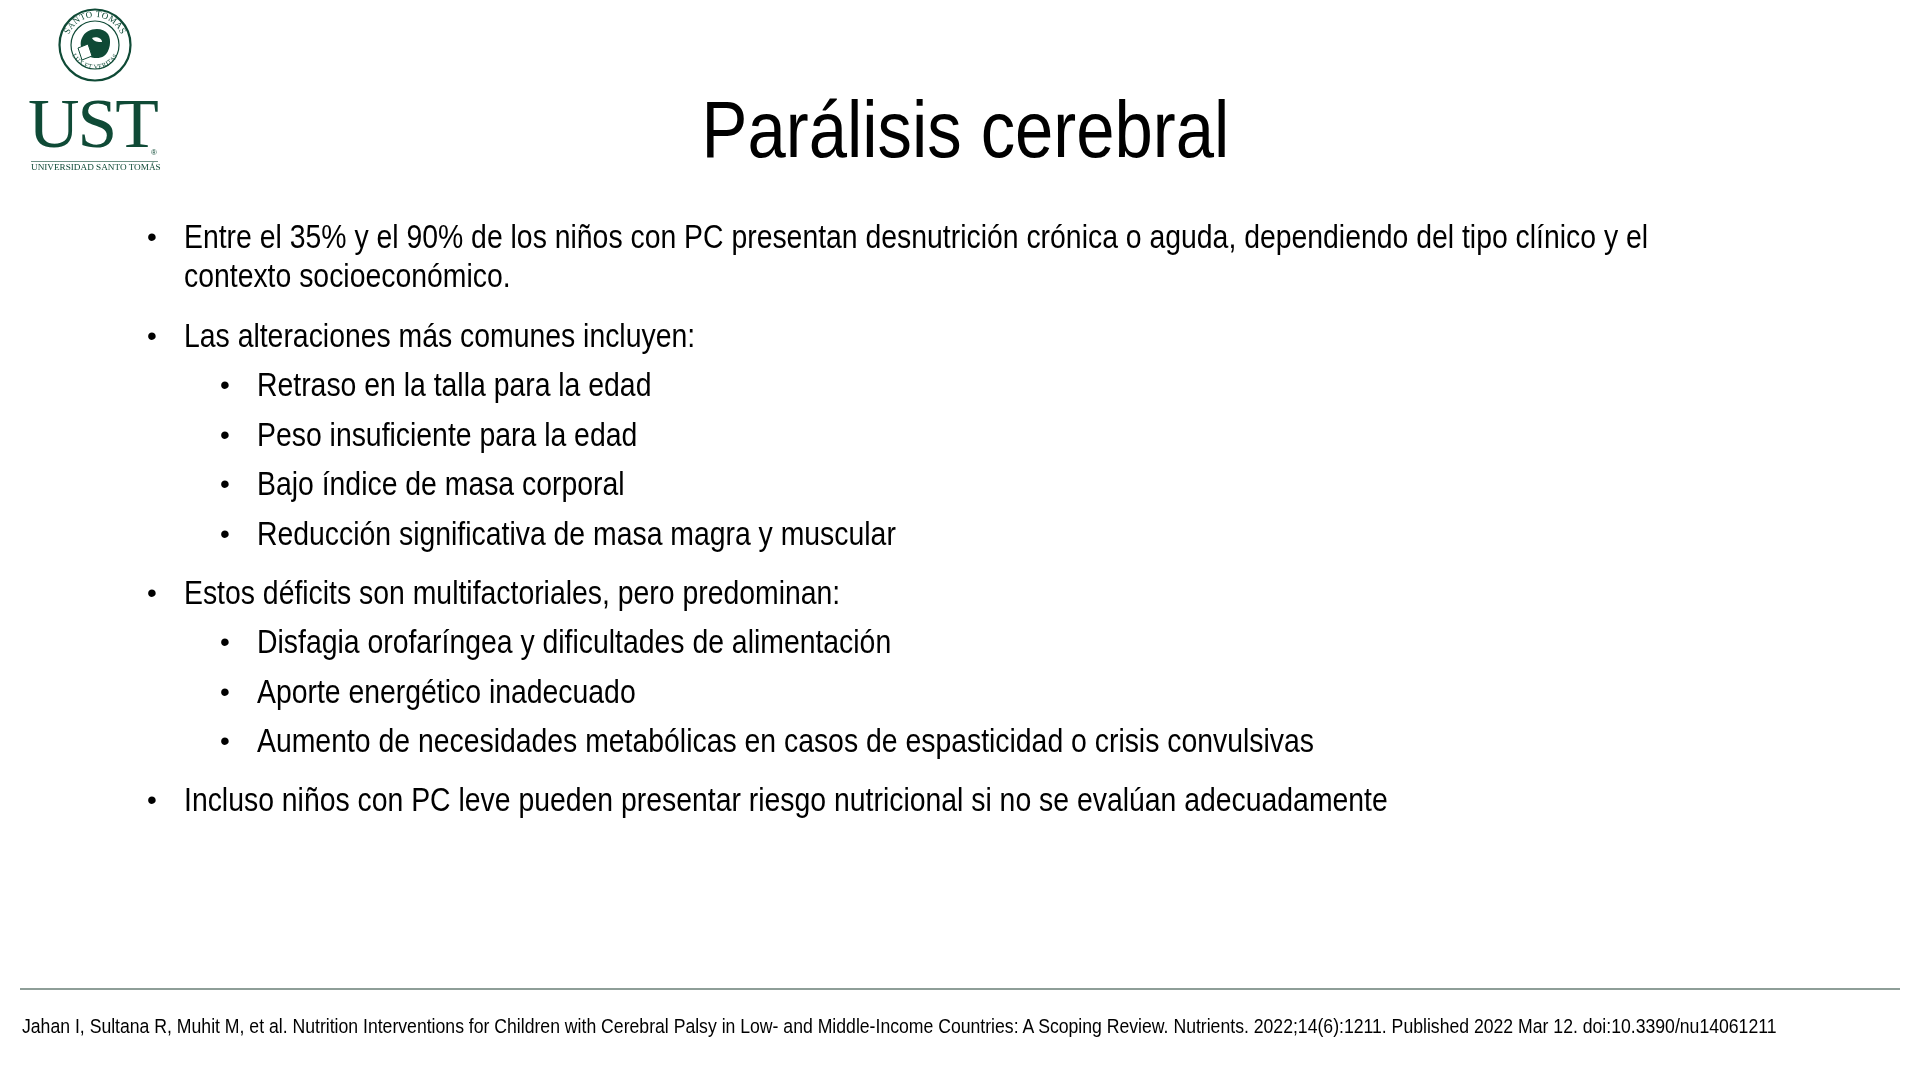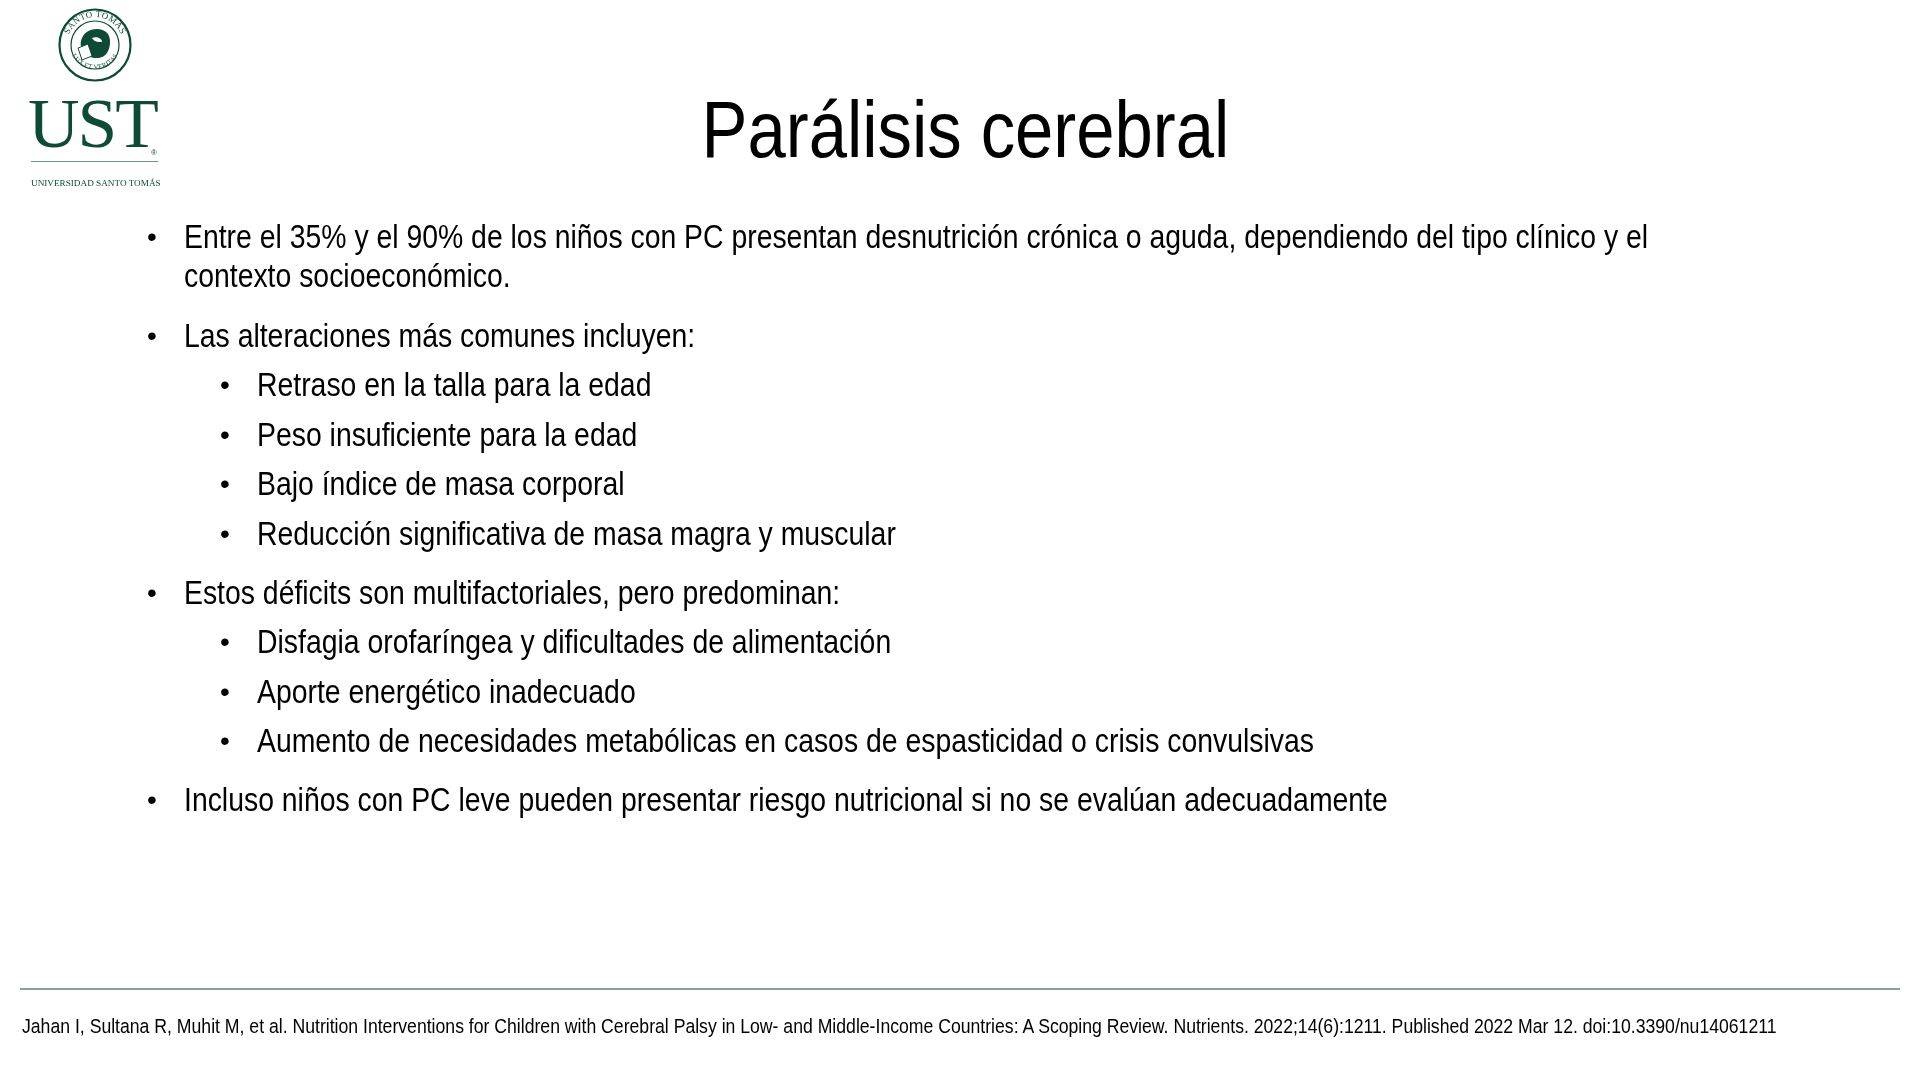--- a/index.html
+++ b/index.html
@@ -56,21 +56,21 @@
       left: 3px;
       top: 153px;
       width: 127px;
       height: 1px;
       background: #0f4a36;
       opacity: 0.6;
     }
     .ust-sub {
       position: absolute;
       left: 3px;
-      top: 170px;
+      top: 154px;
       width: 130px;
       font-family: "Liberation Serif", serif;
       font-size: 9.2px;
       letter-spacing: 0px;
       color: #0f4a36;
       white-space: nowrap;
     }
     .title {
       position: absolute;
       left: 0;

